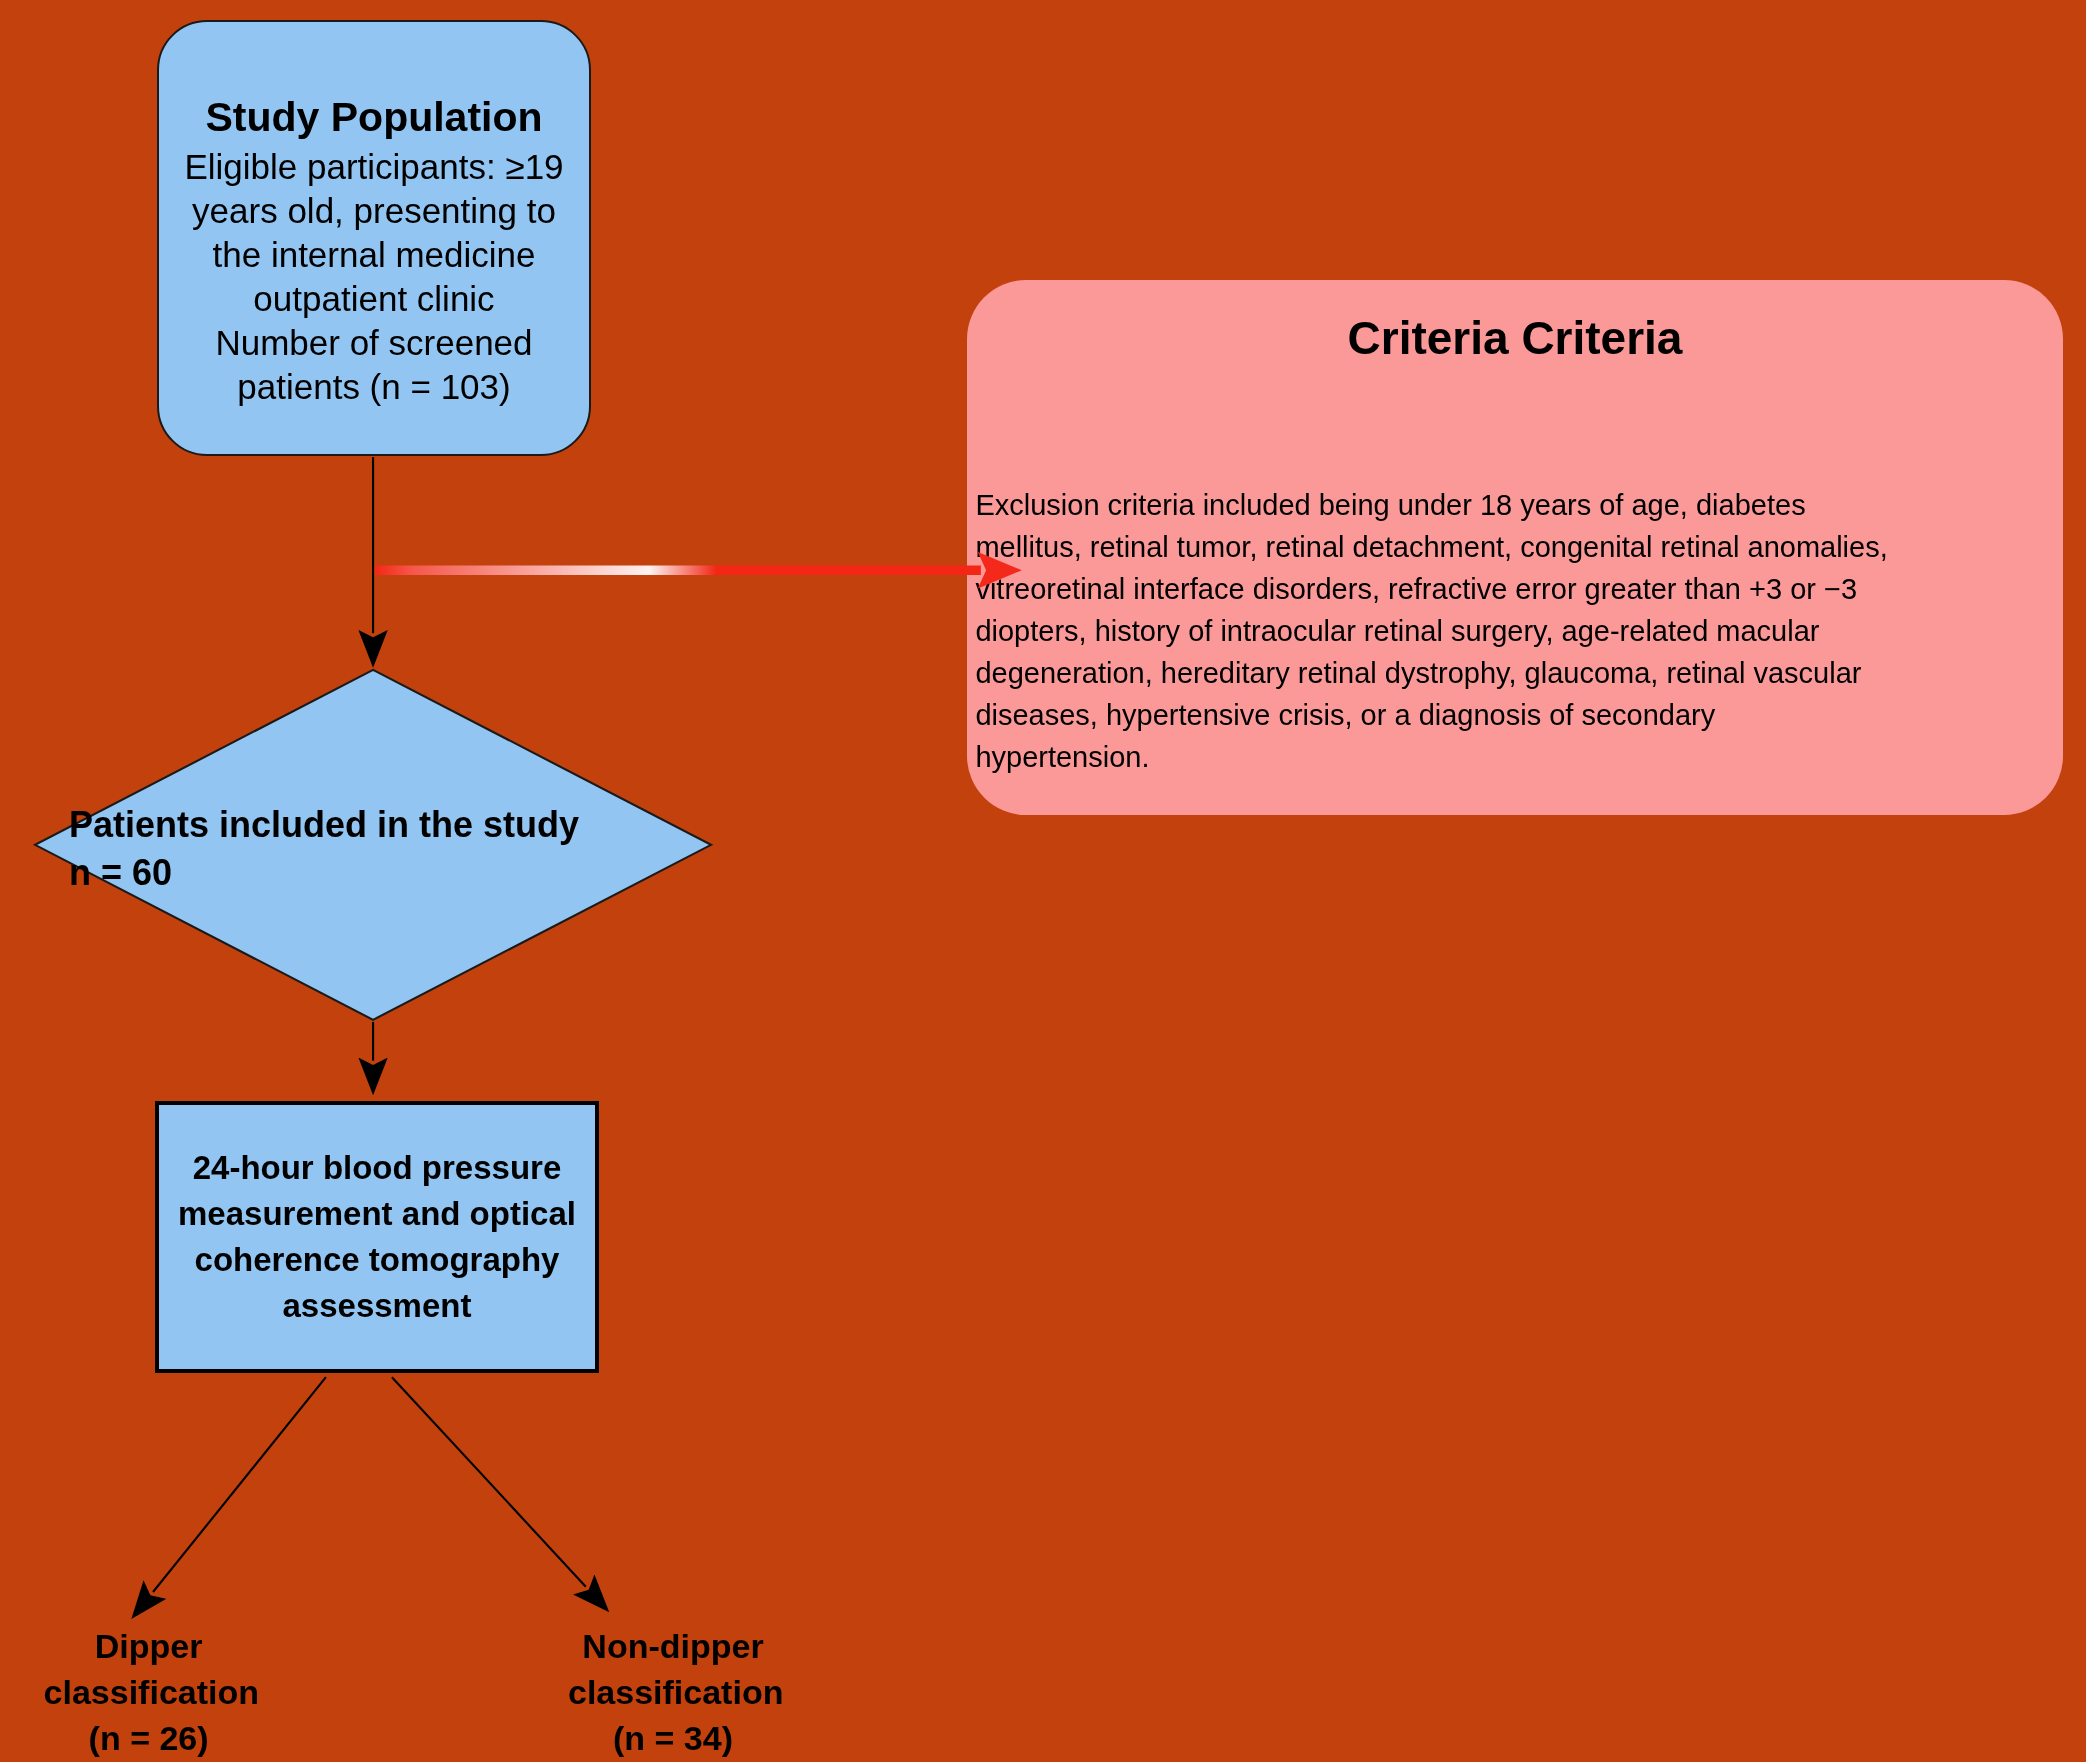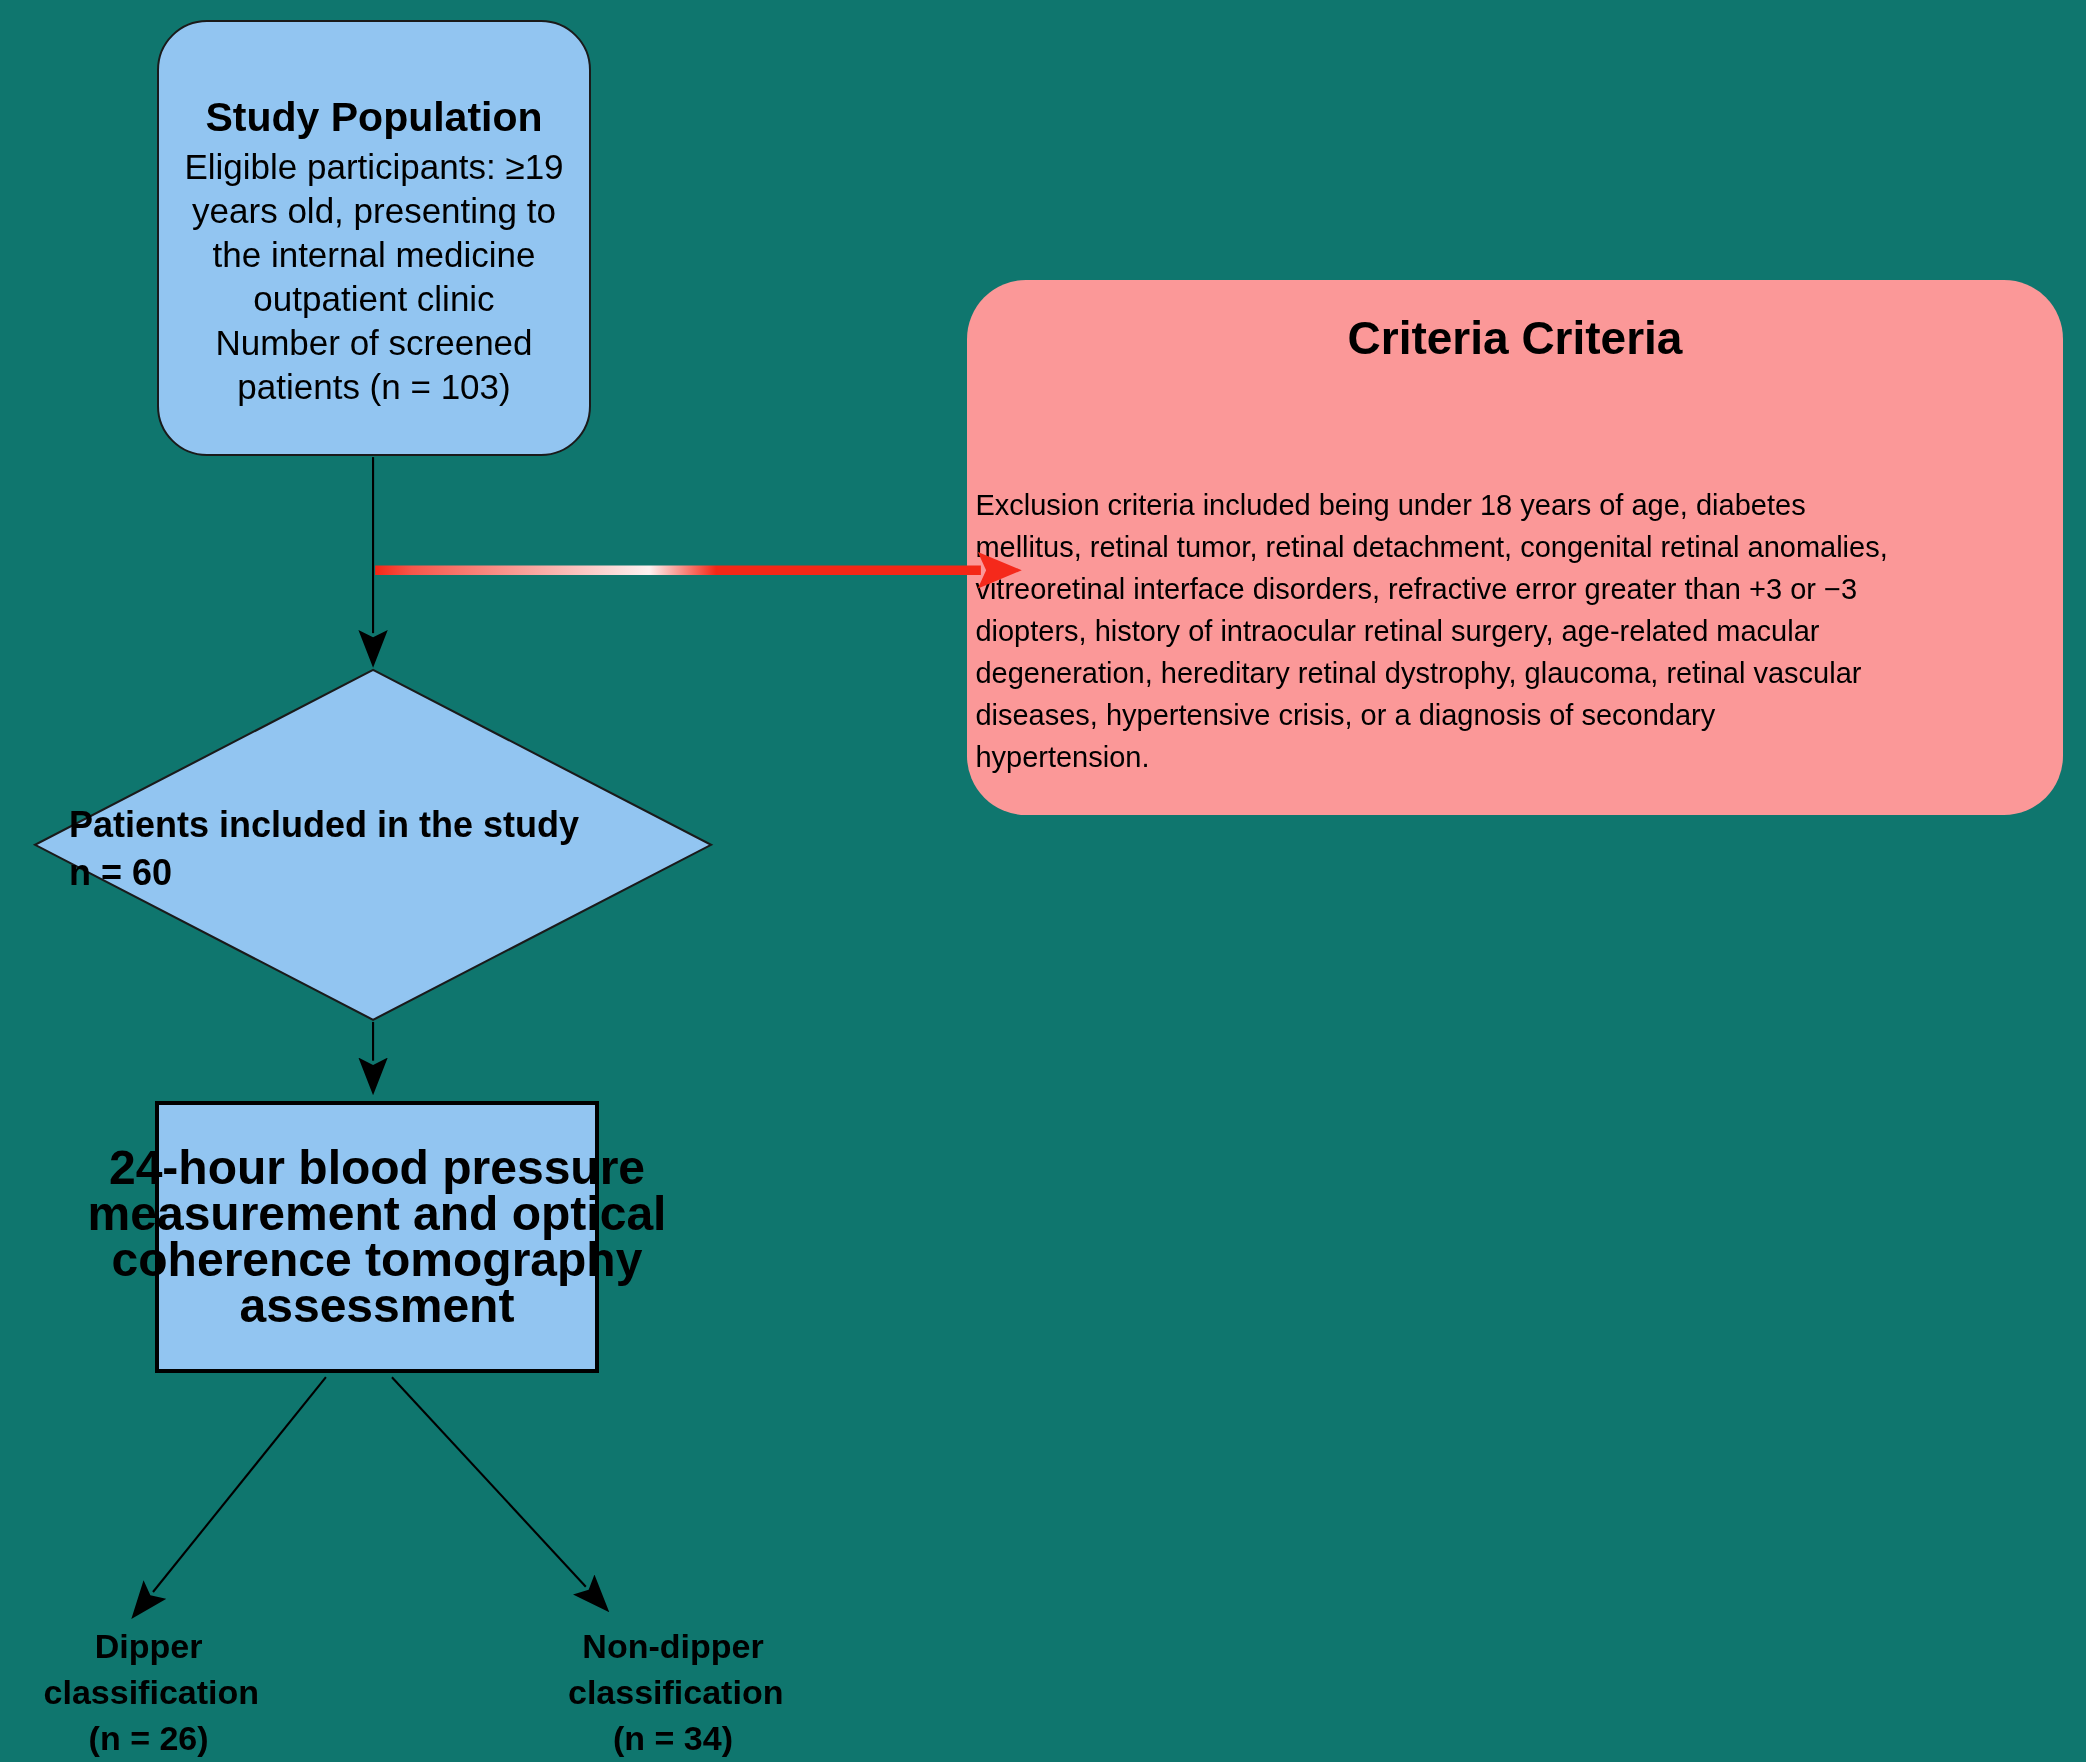--- a/index.html
+++ b/index.html
@@ -11,21 +11,21 @@
   *{margin:0;padding:0;box-sizing:border-box;}
   html,body{background:#ffffff;}
   body{
     font-family:"Liberation Sans","DejaVu Sans",sans-serif;
     color:var(--text);
   }
   #canvas{
     position:relative;
     width:2087px;
     height:1763px;
-    background:#0f766e;
+    background:#c2410c;
     overflow:hidden;
   }
   .pre{white-space:pre;}
   
   .study-box{
     position:absolute;
     left:157px; top:20px;
     width:434px; height:436px;
     background:var(--node-fill);
     border:2.1px solid var(--node-border);
@@ -84,21 +84,21 @@
     width:444px; height:272px;
     background:var(--node-fill);
     border:4.7px solid #000000;
     display:flex;
     align-items:center;
     justify-content:center;
     text-align:center;
     z-index:1;
   }
   .assessment-text{
-    font-size:48px;
+    font-size:33px;
     font-weight:bold;
     line-height:46px;
   }
   
   .outcome-label{
     position:absolute;
     top:1623px;
     width:210px;
     text-align:center;
     font-size:34px;

